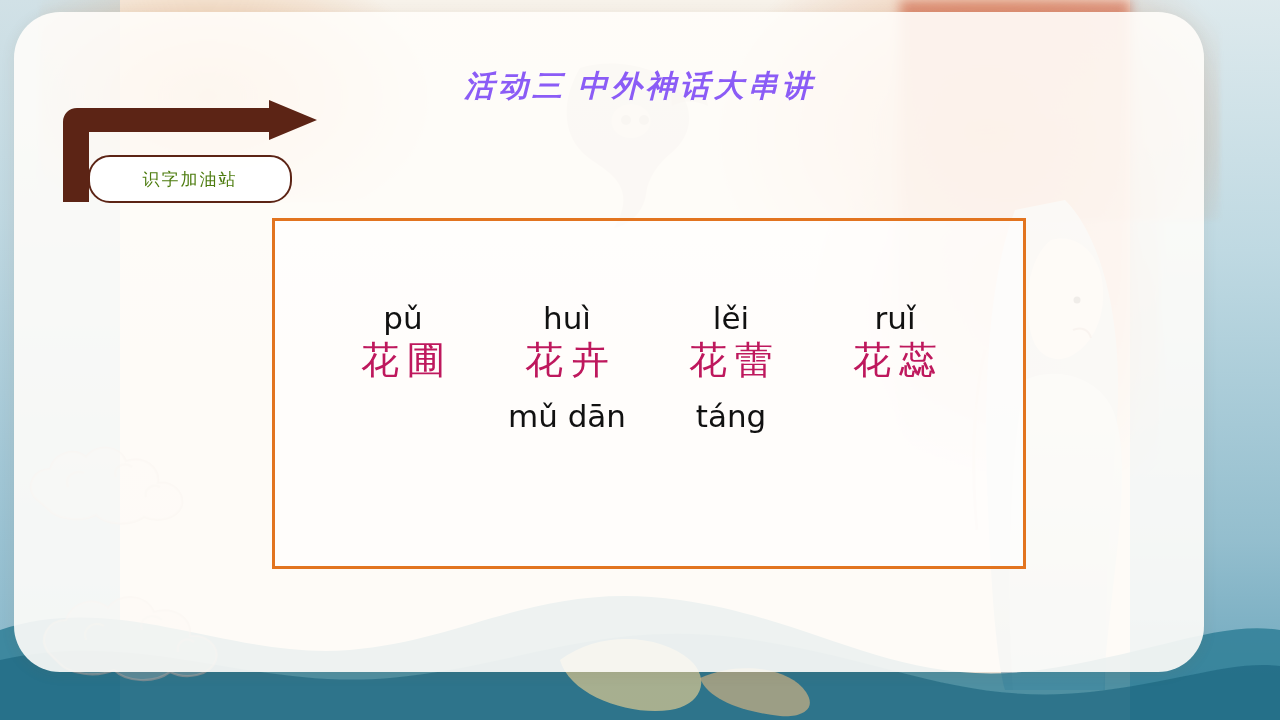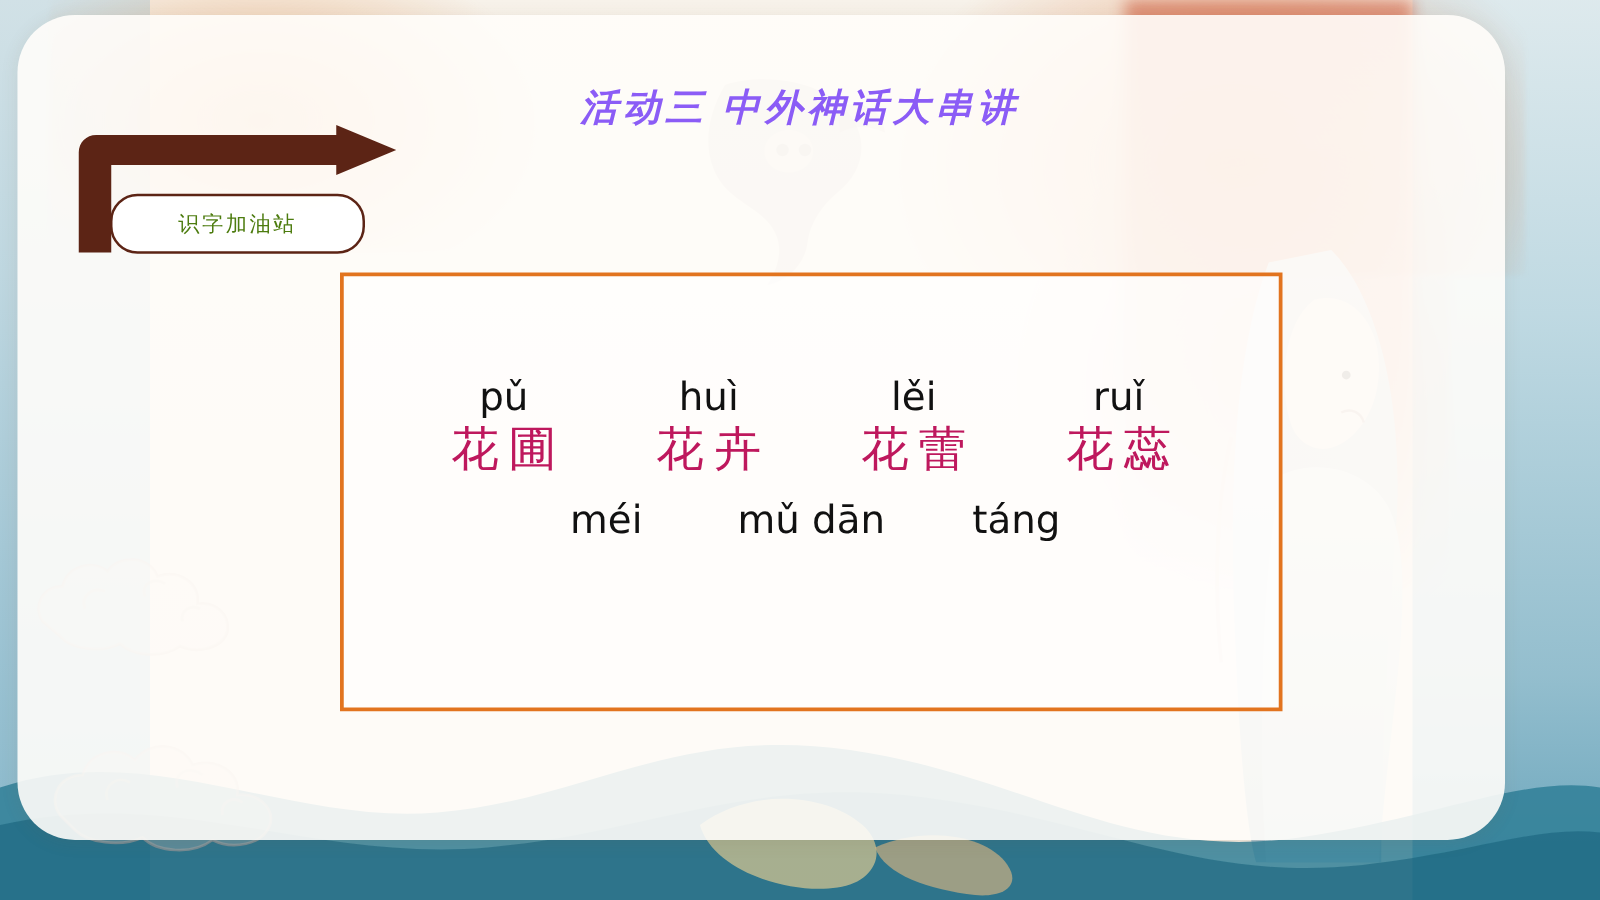--- a/index.html
+++ b/index.html
@@ -301,20 +301,19 @@
           <div class="cell pinyin">ruǐ</div>
         </div>
         <div class="row">
           <div class="cell hanzi">花圃</div>
           <div class="cell hanzi">花卉</div>
           <div class="cell hanzi">花蕾</div>
           <div class="cell hanzi">花蕊</div>
         </div>
         <div class="row-gap"></div>
         <div class="row">
-          <div class="cell pinyin">méi</div>
           <div class="cell pinyin">mǔ dān</div>
           <div class="cell pinyin">táng</div>
         </div>
       </div>
   </div>
 
 </div>
 
 </body></html>

